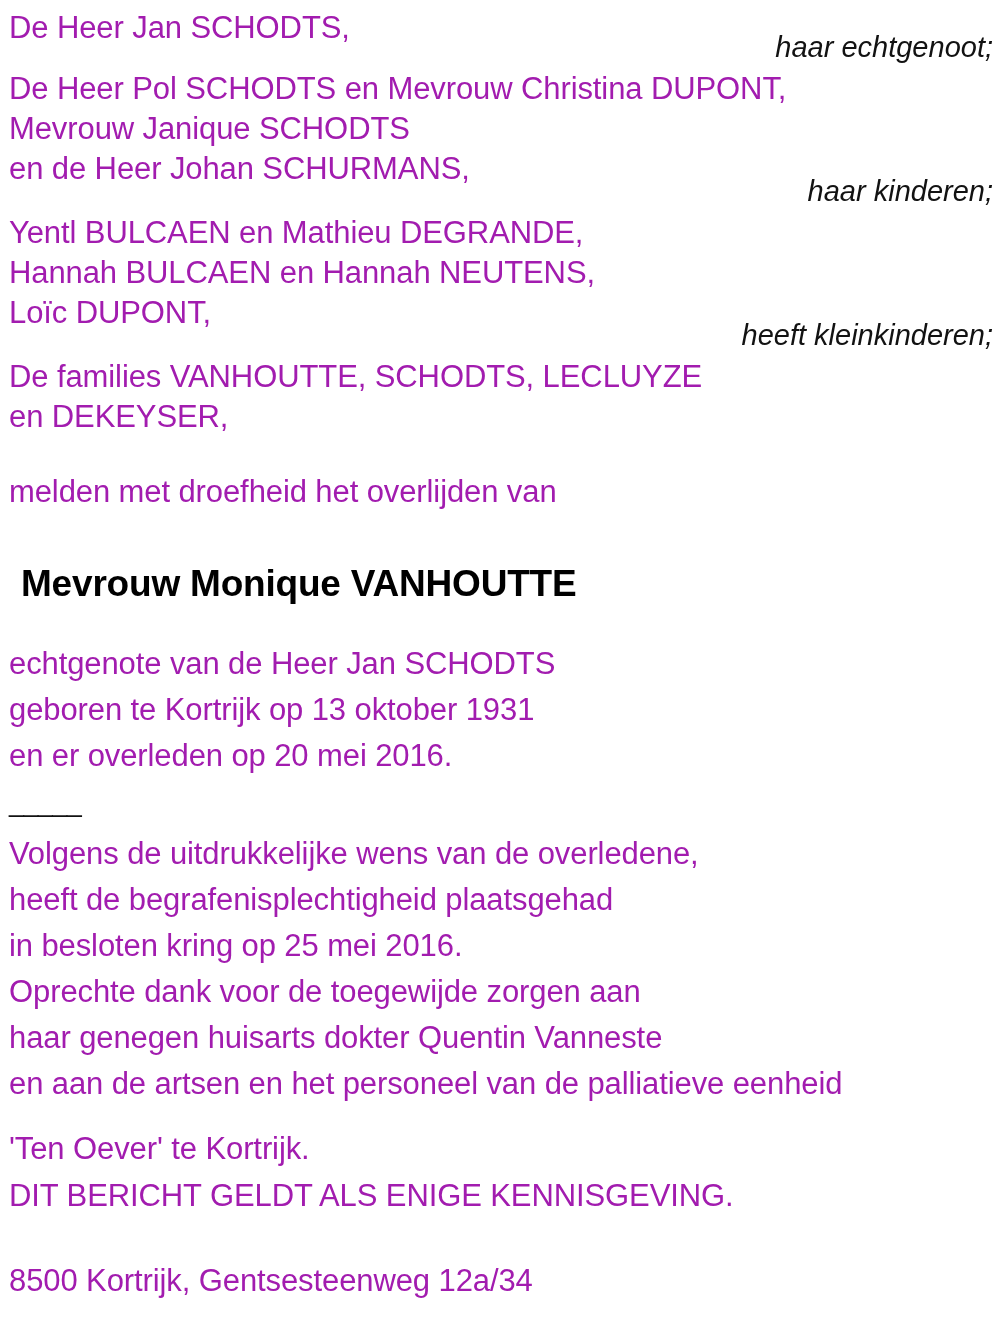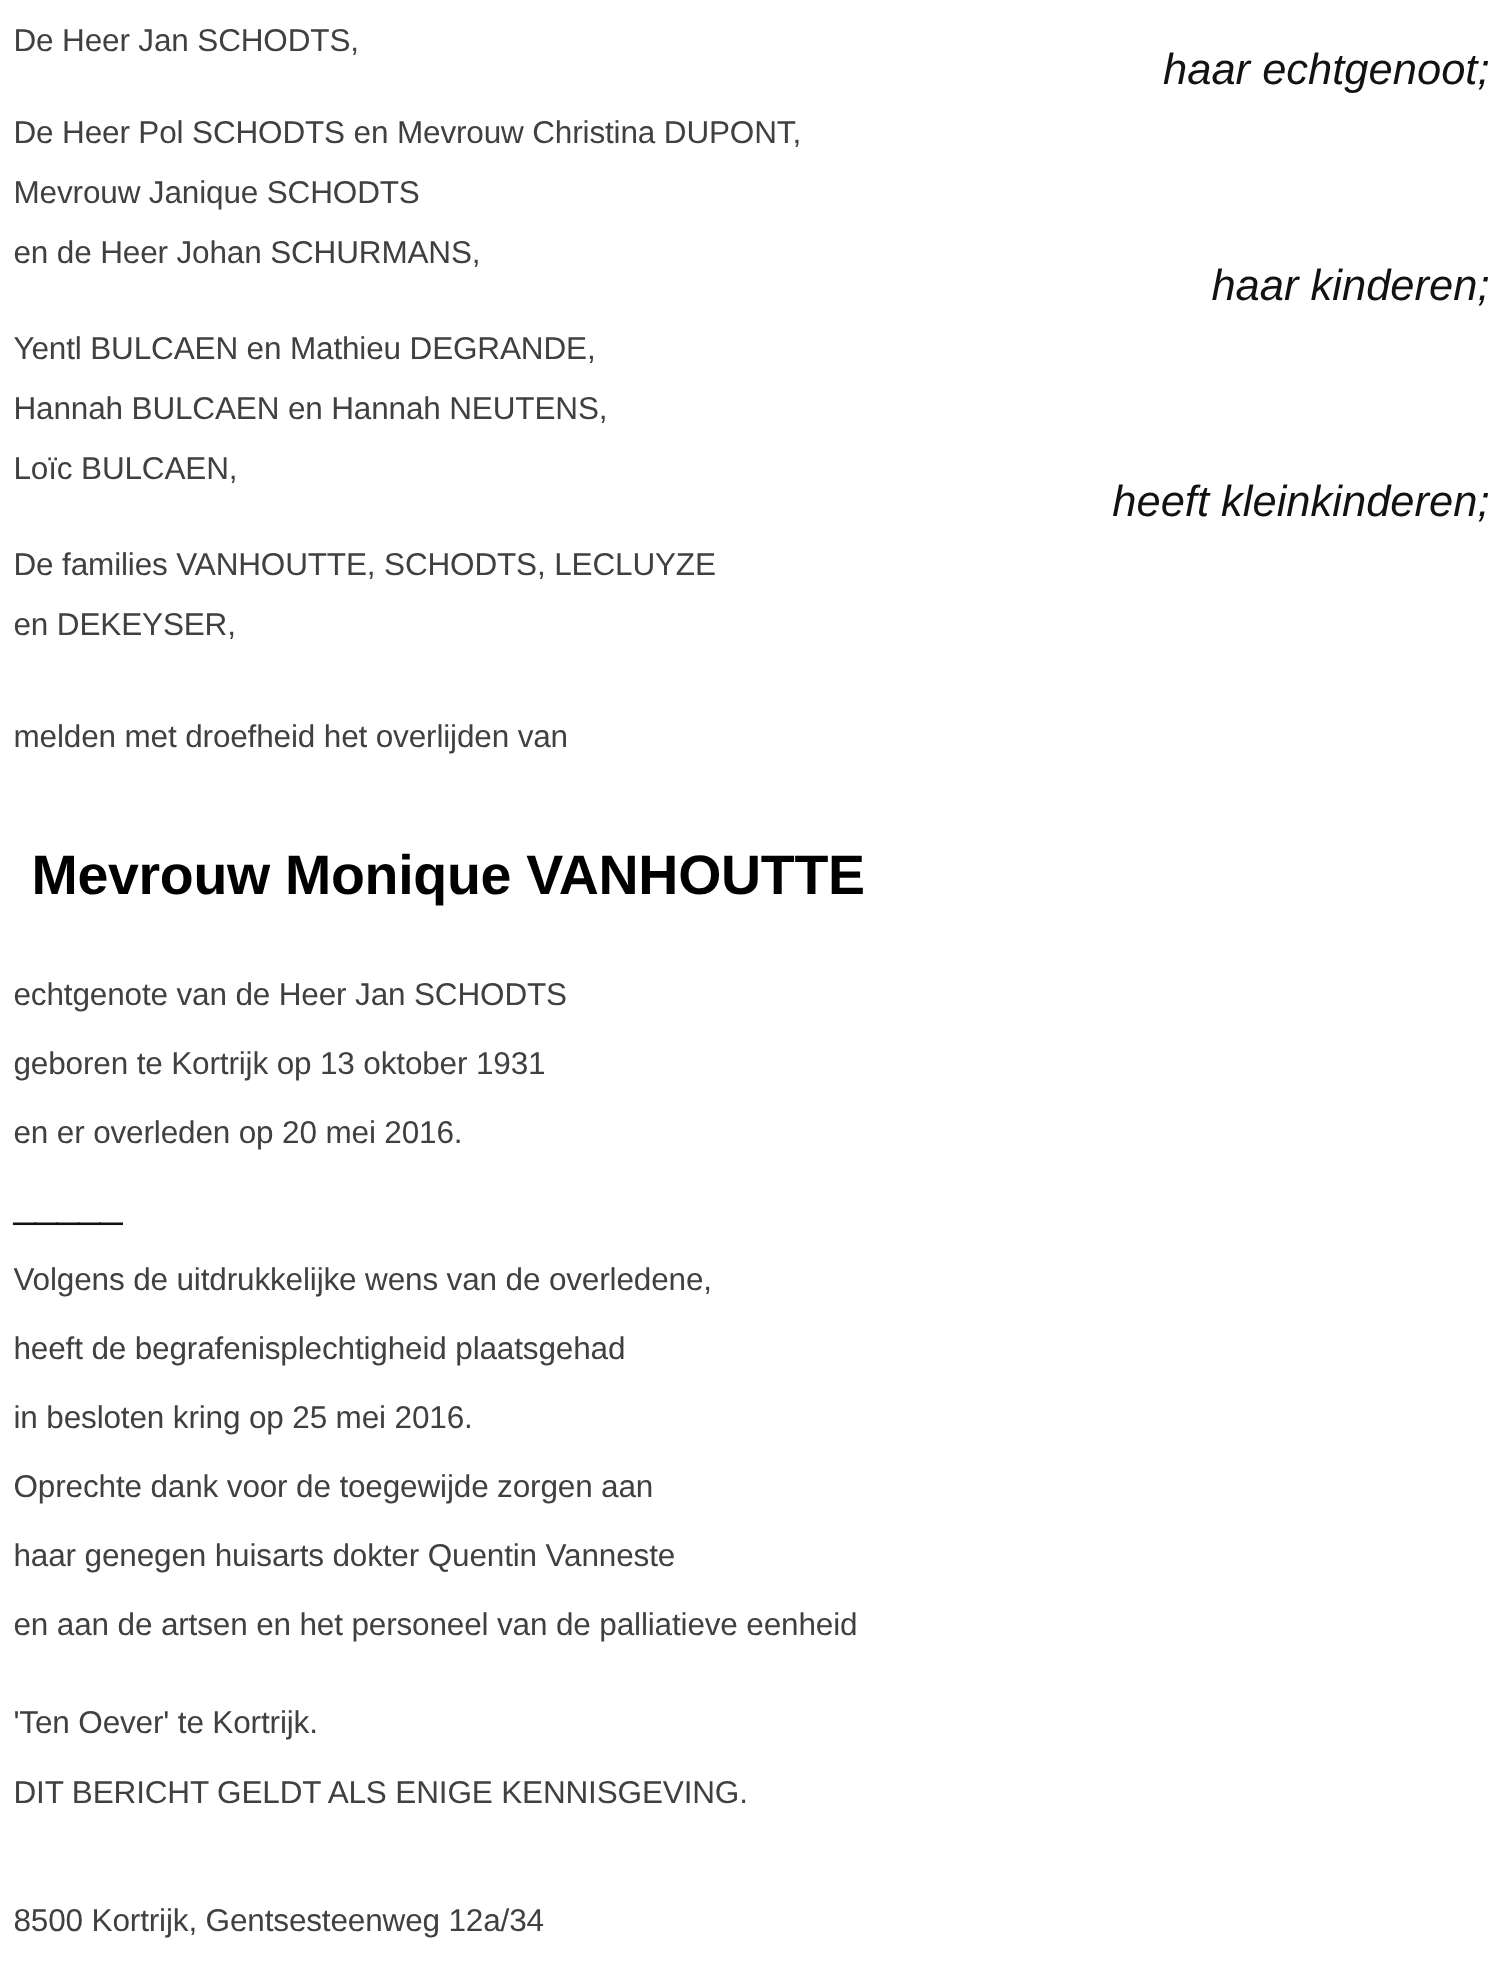--- a/index.html
+++ b/index.html
@@ -19,25 +19,25 @@
     width: 1000px;
     height: 1323px;
     background: #ffffff;
     overflow: hidden;
   }
 
   
   .ln {
     position: absolute;
     left: 9px;
-    font-size: 21px;
+    font-size: 31px;
     line-height: 32px;
     letter-spacing: -0.1px;
     white-space: nowrap;
-    color: #404040;
+    color: #a21caf;
   }
 
   
   .rel {
     position: absolute;
     right: 7px;
     font-size: 29px;
     line-height: 30px;
     font-style: italic;
     white-space: nowrap;
@@ -76,21 +76,21 @@
   <div class="ln" style="top:12px">De Heer Jan SCHODTS,</div>
   <div class="rel" style="top:32px">haar echtgenoot;</div>
 
   <div class="ln" style="top:73px">De Heer Pol SCHODTS en Mevrouw Christina DUPONT,</div>
   <div class="ln" style="top:113px">Mevrouw Janique SCHODTS</div>
   <div class="ln" style="top:153px">en de Heer Johan SCHURMANS,</div>
   <div class="rel" style="top:176px">haar kinderen;</div>
 
   <div class="ln" style="top:217px">Yentl BULCAEN en Mathieu DEGRANDE,</div>
   <div class="ln" style="top:257px">Hannah BULCAEN en Hannah NEUTENS,</div>
-  <div class="ln" style="top:297px">Loïc BULCAEN,</div>
+  <div class="ln" style="top:297px">Loïc DUPONT,</div>
   <div class="rel" style="top:320px">heeft kleinkinderen;</div>
 
   <div class="ln" style="top:361px">De families VANHOUTTE, SCHODTS, LECLUYZE</div>
   <div class="ln" style="top:401px">en DEKEYSER,</div>
 
   <div class="ln" style="top:476px">melden met droefheid het overlijden van</div>
 
   <h1 class="deceased" style="top:551px;margin:12px">Mevrouw Monique VANHOUTTE</h1>
 
   <div class="ln" style="top:648px">echtgenote van de Heer Jan SCHODTS</div>

